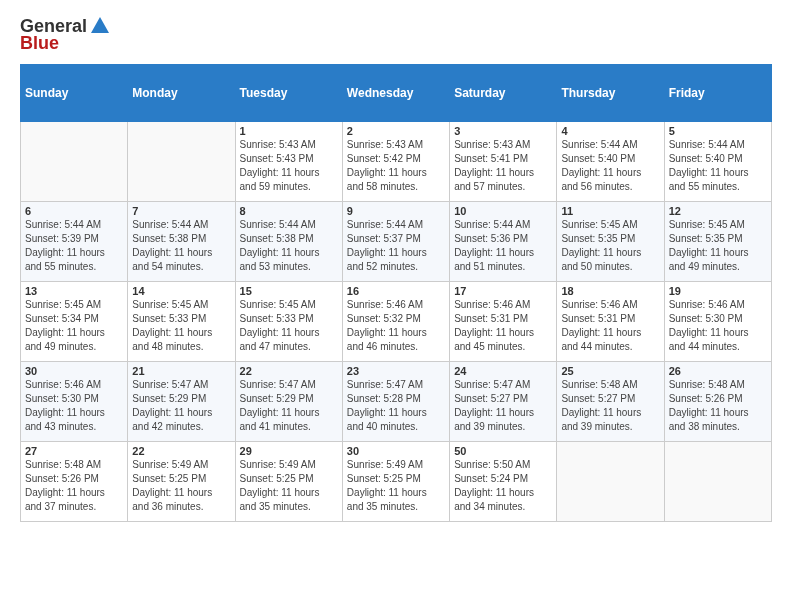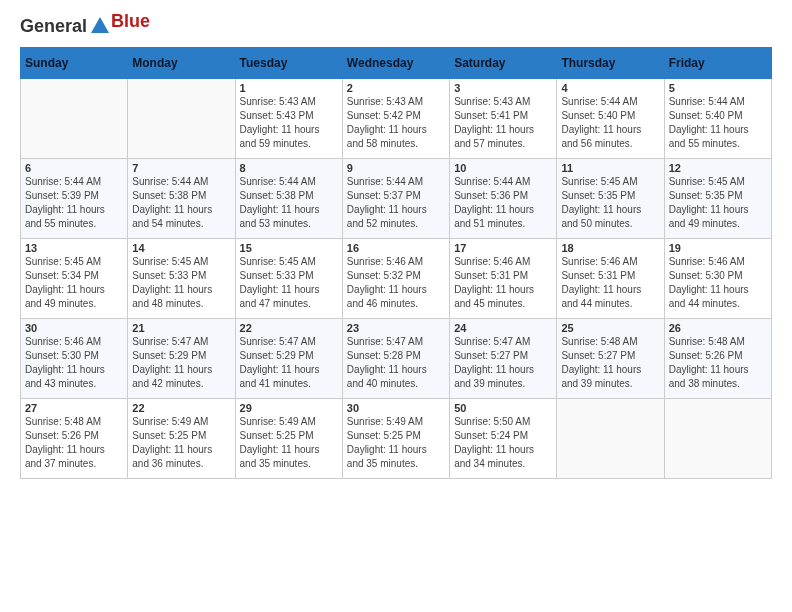--- a/index.html
+++ b/index.html
@@ -40,24 +40,24 @@
       color: #555;
       margin-top: 4px;
     }
     .calendar-table {
       width: 100%;
       border-collapse: collapse;
       table-layout: fixed;
     }
     .calendar-table th {
       background-color: #2a7cc7;
-      color: #0f172a;
+      color: #ffffff;
       font-size: 12px;
       font-weight: bold;
-      padding: 8px 4px;
+      padding: 21px 4px;
       text-align: left;
       border: 1px solid #2a7cc7;
     }
     .calendar-table td {
       border: 1px solid #ccc;
       vertical-align: top;
       padding: 3px 4px;
       font-size: 9.5px;
       color: #333;
       height: 80px;
@@ -80,21 +80,21 @@
     td.empty {
       background: #f9f9f9;
     }
   </style>
 </head>
 <body>
 
 <div class="container">
   <div class="header">
     <div class="logo">
-      <div style="display:flex;flex-direction:row;align-items:flex-start">
+      <div style="display:flex;flex-direction:column;align-items:flex-start">
         <div style="display:flex;align-items:center;gap:2px">
           <span style="font-size:18px;font-weight:bold;color:#333;">General</span>
           <svg width="22" height="22" viewBox="0 0 22 22">
             <polygon points="11,2 20,18 2,18" fill="#2a7cc7"></polygon>
           </svg>
         </div>
         <span style="font-size:18px;font-weight:bold;color:#b91c1c;margin-top:-4px;">Blue</span>
       </div>
     </div>
     <div class="title-block">

